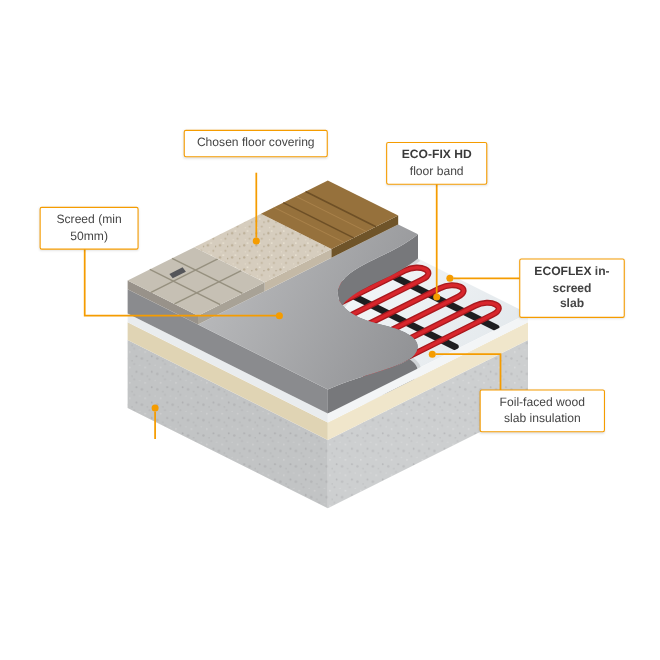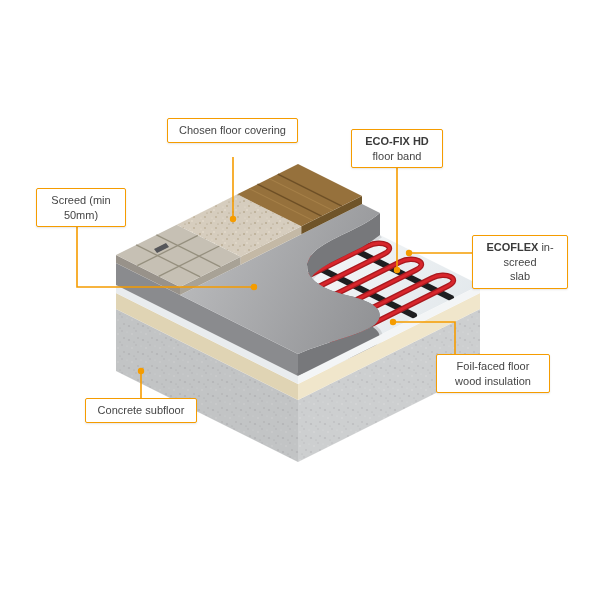--- a/index.html
+++ b/index.html
@@ -137,27 +137,24 @@
 
   <div class="callout" style="left:351px;top:129px;width:92px;">
     <div><b>ECO-FIX HD</b></div>
     <div>floor band</div>
   </div>
 
   <div class="callout" style="left:24px;top:188px;width:90px;margin-left:12px;">
     <div>Screed (min 50mm)</div>
   </div>
 
-  <div class="callout" style="left:472px;top:235px;width:96px;">
+  <div class="callout" style="left:472px;top:235px;width:96px;font-weight:bold;">
     <div><b>ECOFLEX</b> <span>in-screed</span></div>
     <div>slab</div>
   </div>
 
   <div class="callout" style="left:436px;top:354px;width:114px;">
-    <div>Foil-faced floor</div>
-    <div>wood insulation</div>
+    <div>Foil-faced wood</div>
+    <div>slab insulation</div>
   </div>
 
-  <div class="callout" style="left:85px;top:398px;width:112px;">
-    <div>Concrete subfloor</div>
-  </div>
 
 </div>
 
 </body></html>

